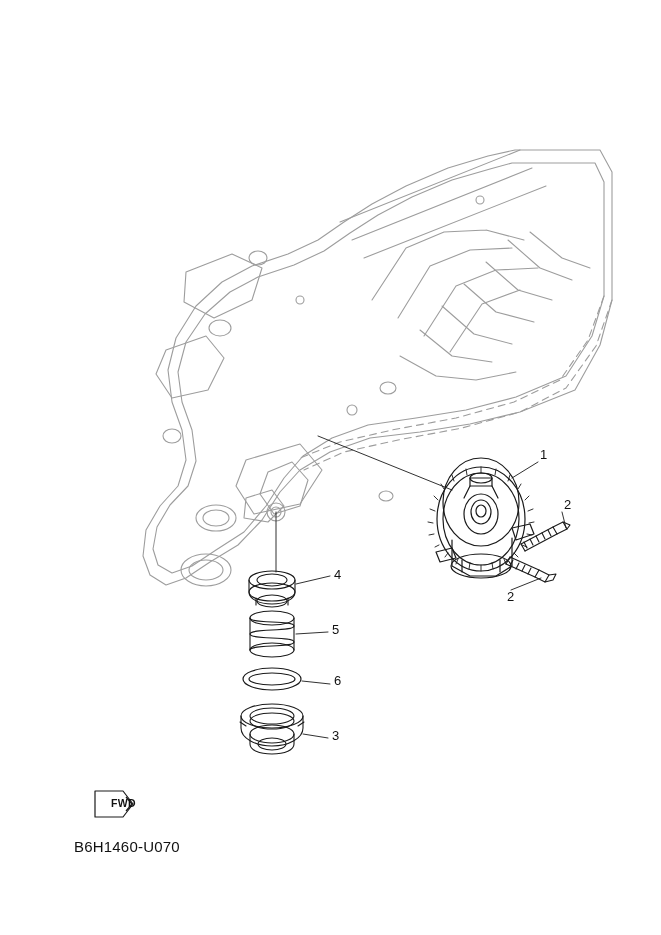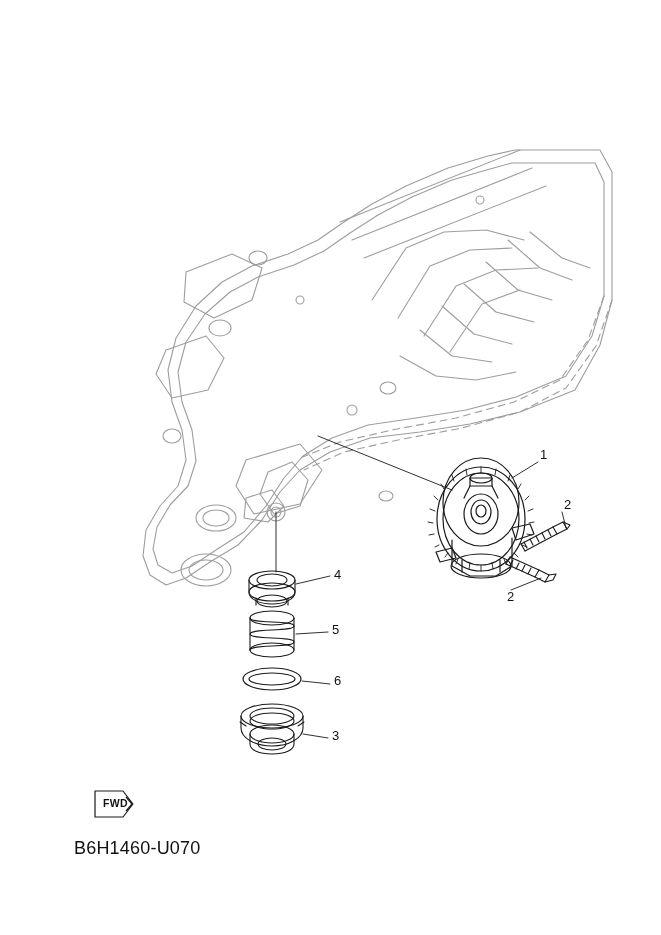--- a/index.html
+++ b/index.html
@@ -35,35 +35,35 @@
     font-size: 13px;
     color: #111111;
     line-height: 1;
     white-space: nowrap;
   }
   .part-code {
     position: absolute;
     left: 74px;
     top: 838px;
     font-family: "Liberation Sans", sans-serif;
-    font-size: 18px;
+    font-size: 15px;
     letter-spacing: 0.2px;
     color: #111111;
     white-space: nowrap;
   }
   .fwd-badge {
     position: absolute;
     left: 93px;
     top: 789px;
     width: 42px;
     height: 30px;
   }
   .fwd-badge .fwd-text {
     position: absolute;
-    left: 10px;
+    left: 18px;
     top: 8px;
     font-family: "Liberation Sans", sans-serif;
     font-size: 10.5px;
     font-weight: bold;
     letter-spacing: 0.4px;
     color: #111111;
   }
 </style>
 </head>
 <body>

